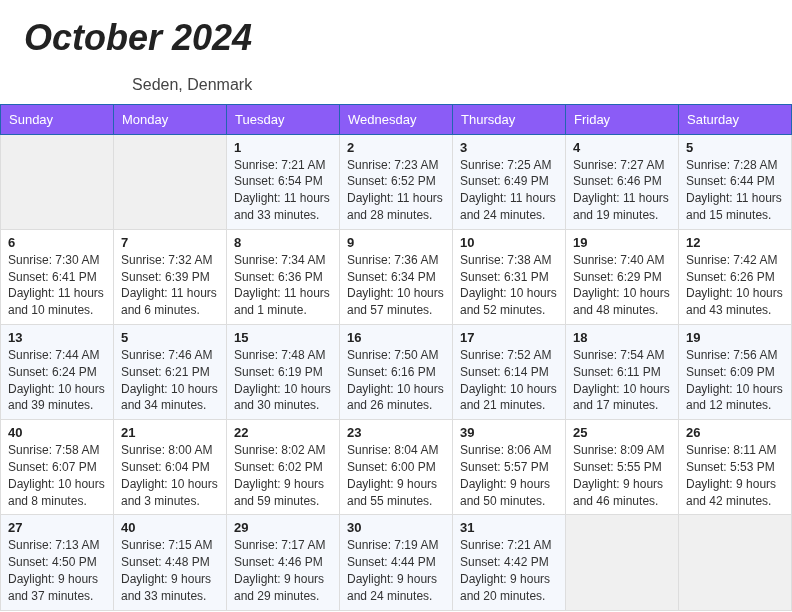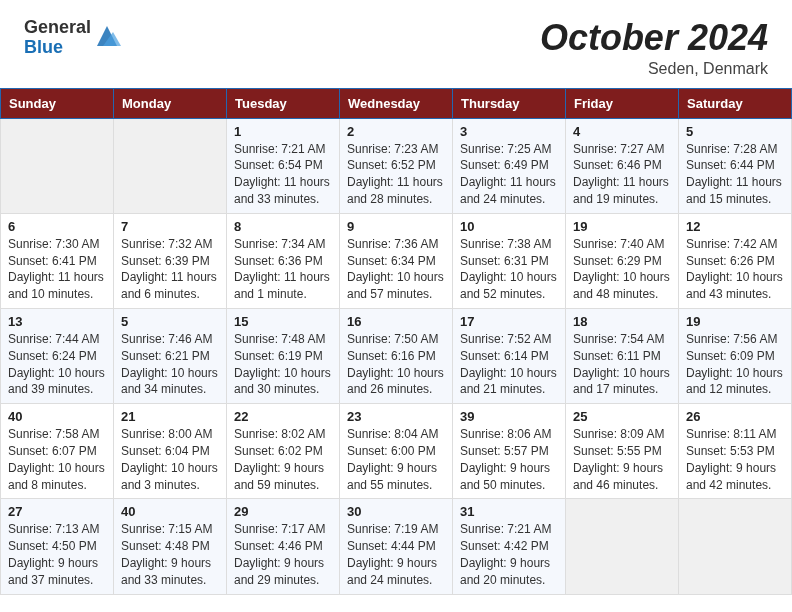--- a/index.html
+++ b/index.html
@@ -47,33 +47,33 @@
     .month-title {
       font-size: 36px;
       font-weight: bold;
       color: #222;
       line-height: 1.1;
       font-style: italic;
     }
     .location {
       font-size: 16px;
       color: #444;
-      margin-top: 2px;
+      margin-top: 18px;
     }
     .calendar {
       width: 100%;
       border-collapse: collapse;
       margin: 0 0 0 0;
       font-size: 11px;
     }
     .calendar thead tr th {
-      background: #7f1d1d;
+      background: #8b5cf6;
       color: #fff;
       font-size: 13px;
-      font-weight: bold;
+      font-weight: normal;
       padding: 7px 8px;
       text-align: left;
       border: 1px solid #2266b0;
       margin-top: 16px;
     }
     .calendar tbody tr td {
       border: 1px solid #ddd;
       vertical-align: top;
       padding: 5px 7px;
       width: 113px;
@@ -103,34 +103,20 @@
     }
     td.empty-cell {
       background: #f0f0f0 !important;
     }
   </style>
 </head>
 <body>
 
 <div class="page">
   <div class="header">
-    <div class="logo">
-      <div>
-        <div style="display:flex;align-items:center;">
-          <span class="logo-text">
-            <span class="logo-general">General</span><br>
-            <span class="logo-blue">Blue</span>
-          </span>
-          <svg class="logo-icon" viewBox="0 0 28 28" xmlns="http://www.w3.org/2000/svg">
-            <polygon points="4,24 14,4 24,24" fill="#1a6fb5" opacity="0.85"></polygon>
-            <polygon points="10,24 20,10 28,24" fill="#4a9fe0" opacity="0.7"></polygon>
-          </svg>
-        </div>
-      </div>
-    </div>
     <div class="title-area">
       <div class="month-title">October 2024</div>
       <div class="location">Seden, Denmark</div>
     </div>
   </div>
 
   <table class="calendar">
     <thead>
       <tr>
       <th>Sunday</th>

